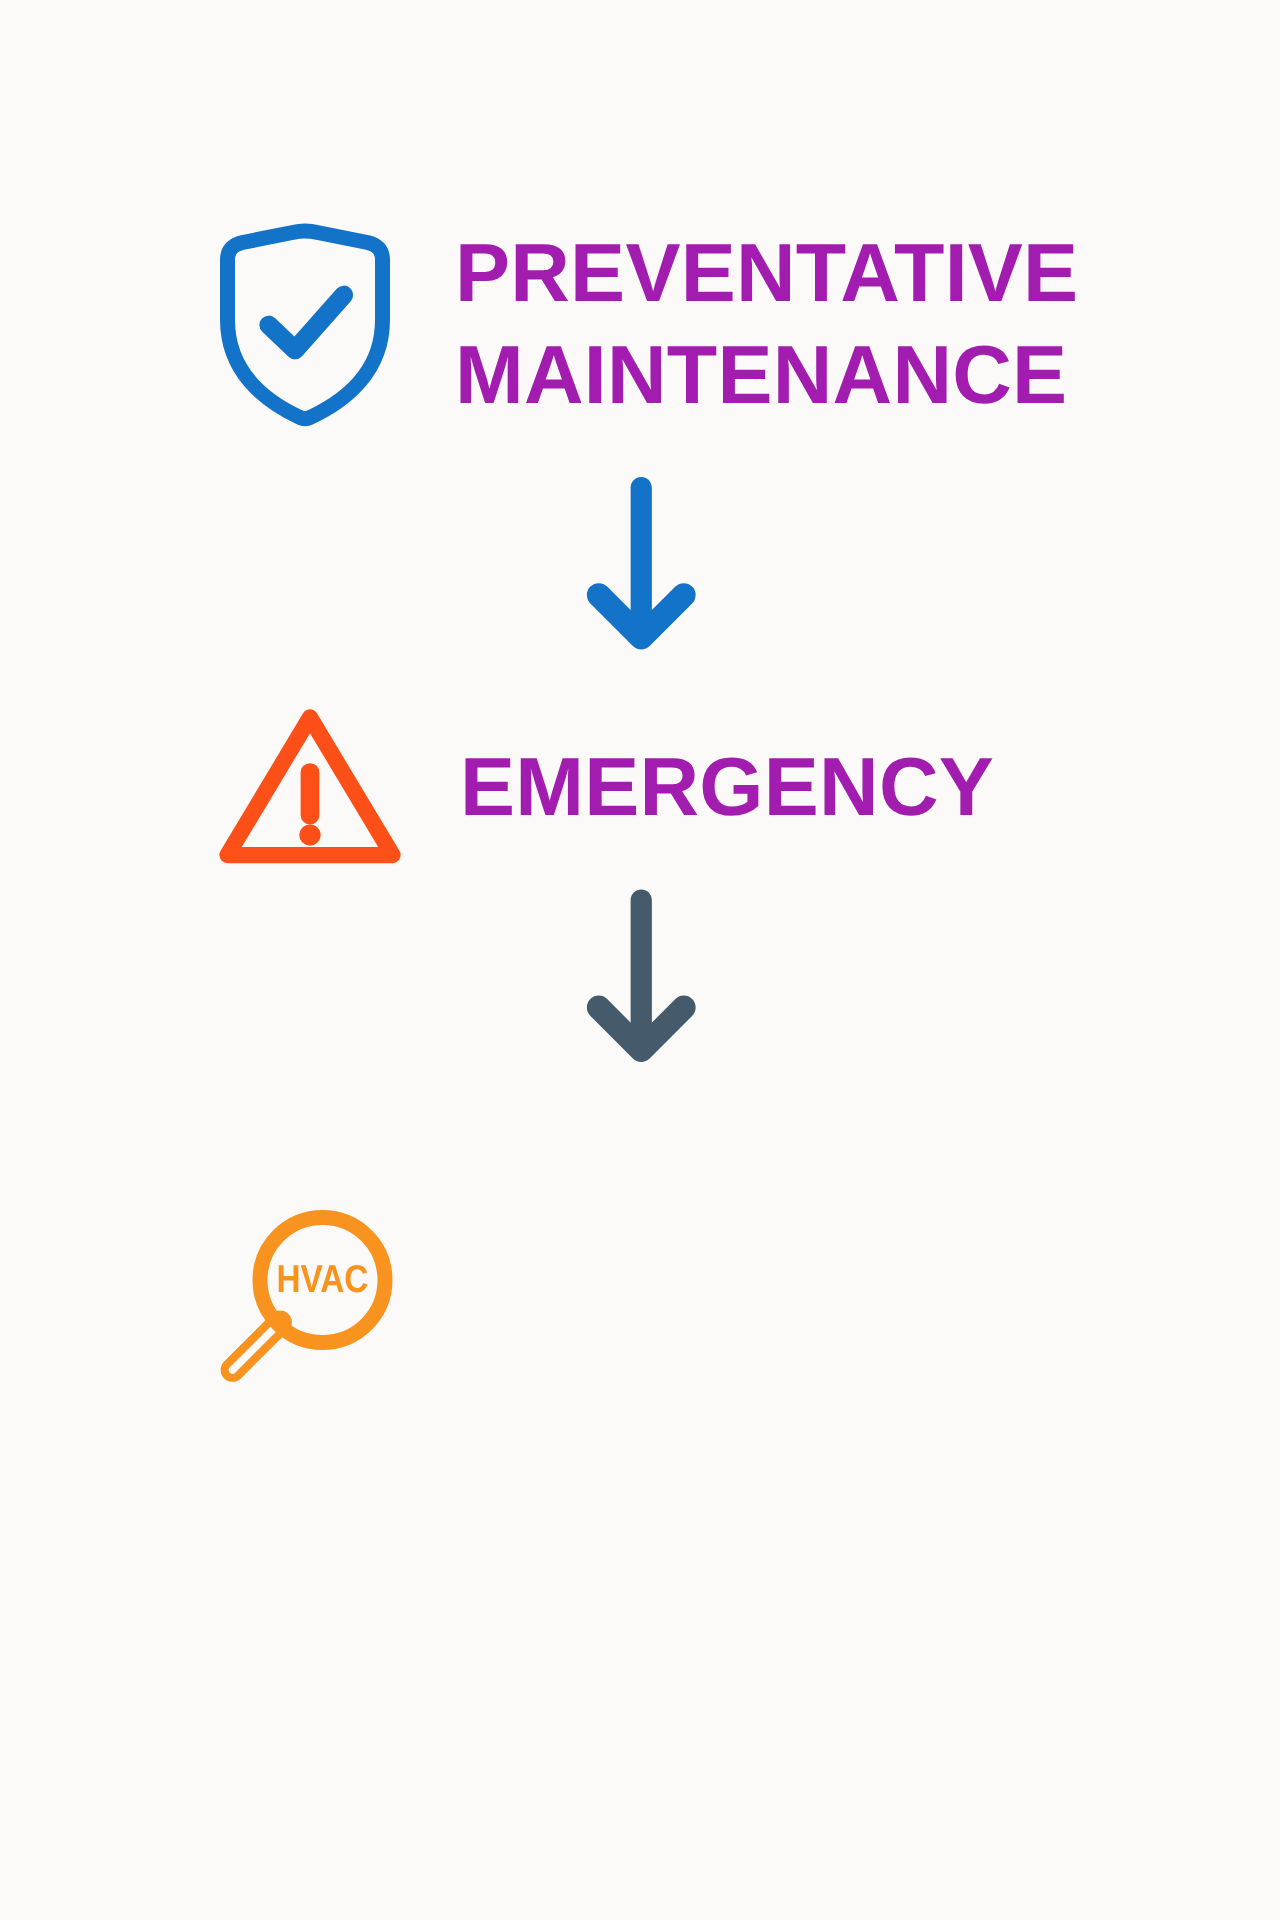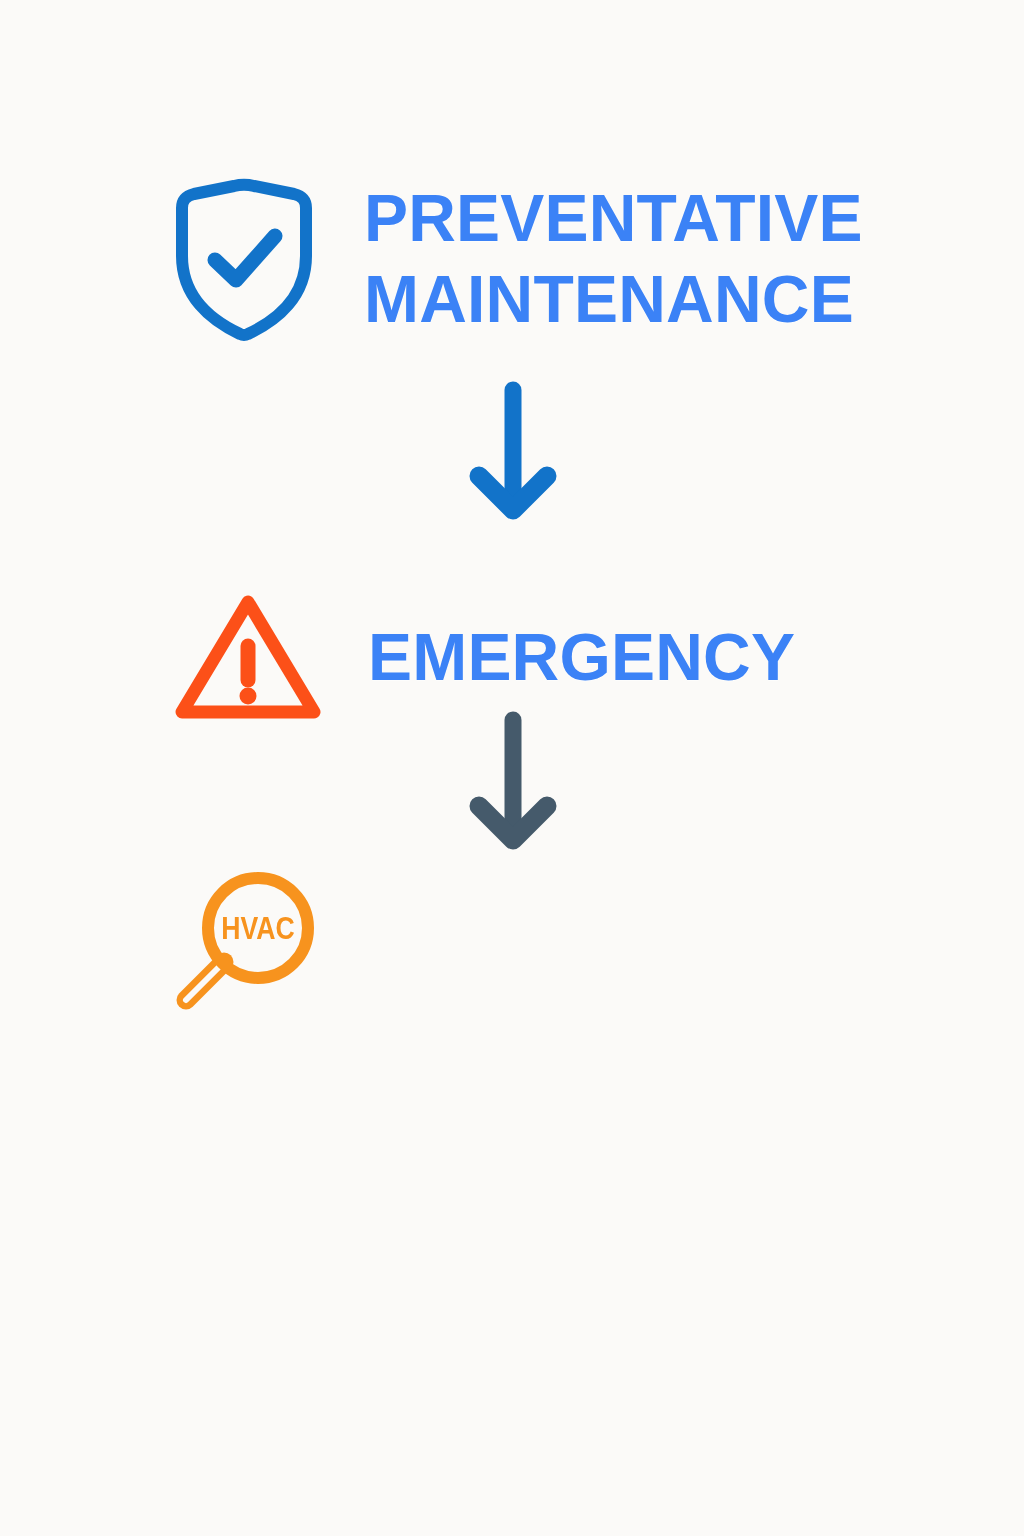--- a/index.html
+++ b/index.html
@@ -30,21 +30,21 @@
   }
 
   .step-icon {
     flex: 0 0 auto;
     display: block;
   }
 
   .step-label {
     font-family: "Liberation Sans", sans-serif;
     font-weight: bold;
-    color: #3b82f6;
+    color: #a21caf;
     letter-spacing: 0.2px;
     line-height: 1.06;
     text-transform: uppercase;
     white-space: pre-line;
     text-shadow: 0 1px 0 rgba(255,255,255,0.55);
   }
 
   
   #step-preventative-maintenance {
     left: 168px;
@@ -59,38 +59,38 @@
   }
   #step-preventative-maintenance .step-label {
     font-size: 66px;
     line-height: 1.22;
     margin-top: -2px;
   }
 
   
   #step-emergency {
     left: 168px;
-    top: 584px;
+    top: 556px;
     width: 780px;
     height: 148px;
   }
   #step-emergency .step-icon {
     width: 160px;
     height: 140px;
     margin-right: 36px;
   }
   #step-emergency .step-label {
     font-size: 66px;
     margin-left: 4px;
   }
 
   
   #step-select-provider {
     left: 168px;
-    top: 852px;
+    top: 948px;
     width: 780px;
     height: 168px;
   }
   #step-select-provider .step-icon {
     width: 152px;
     height: 164px;
     margin-right: 40px;
   }
   #step-select-provider .step-label {
     font-size: 66px;

